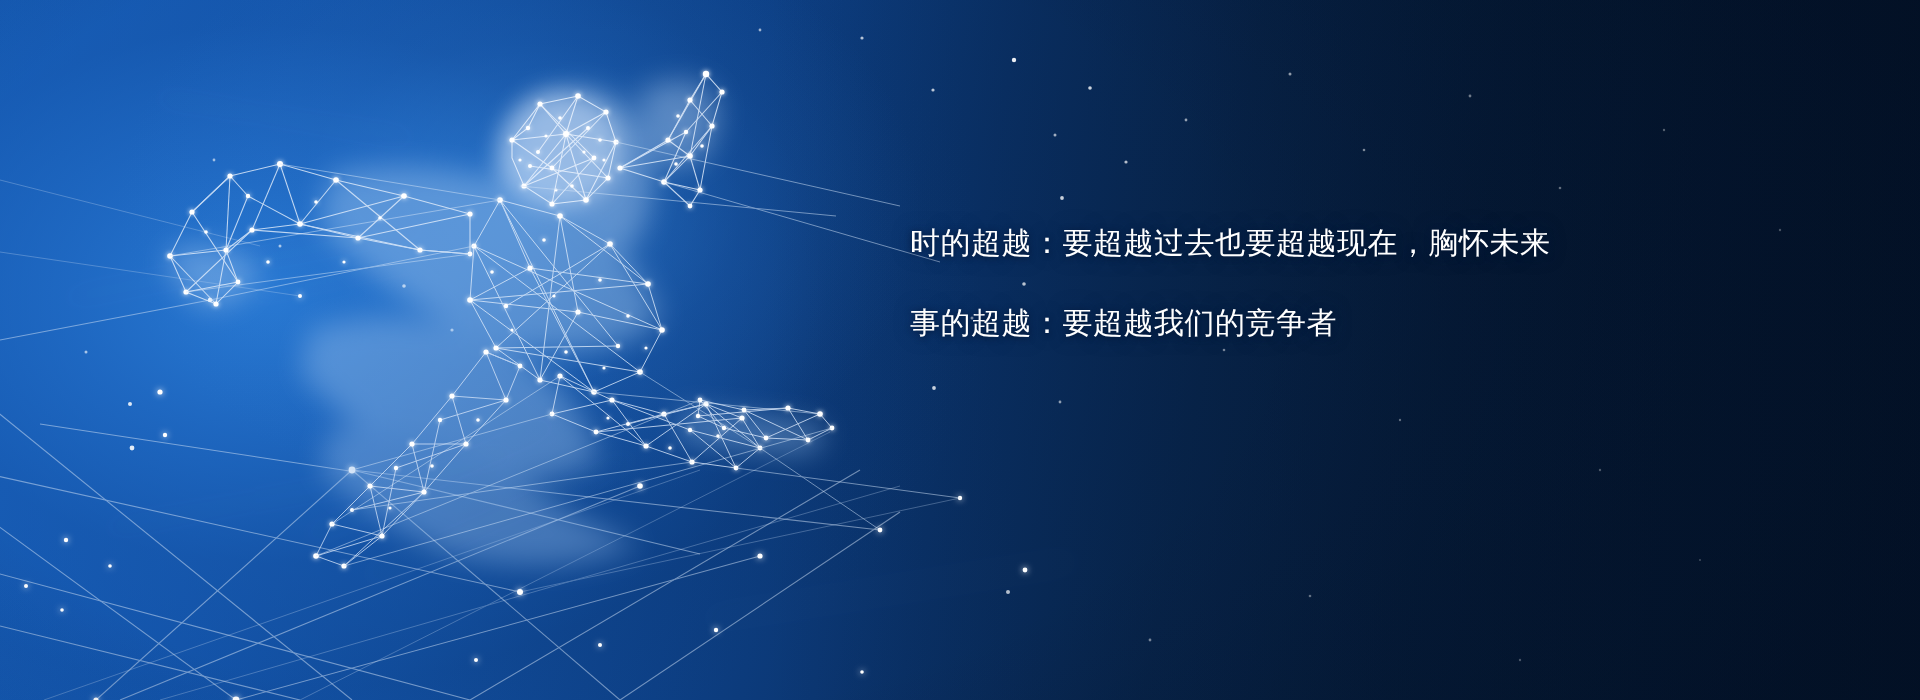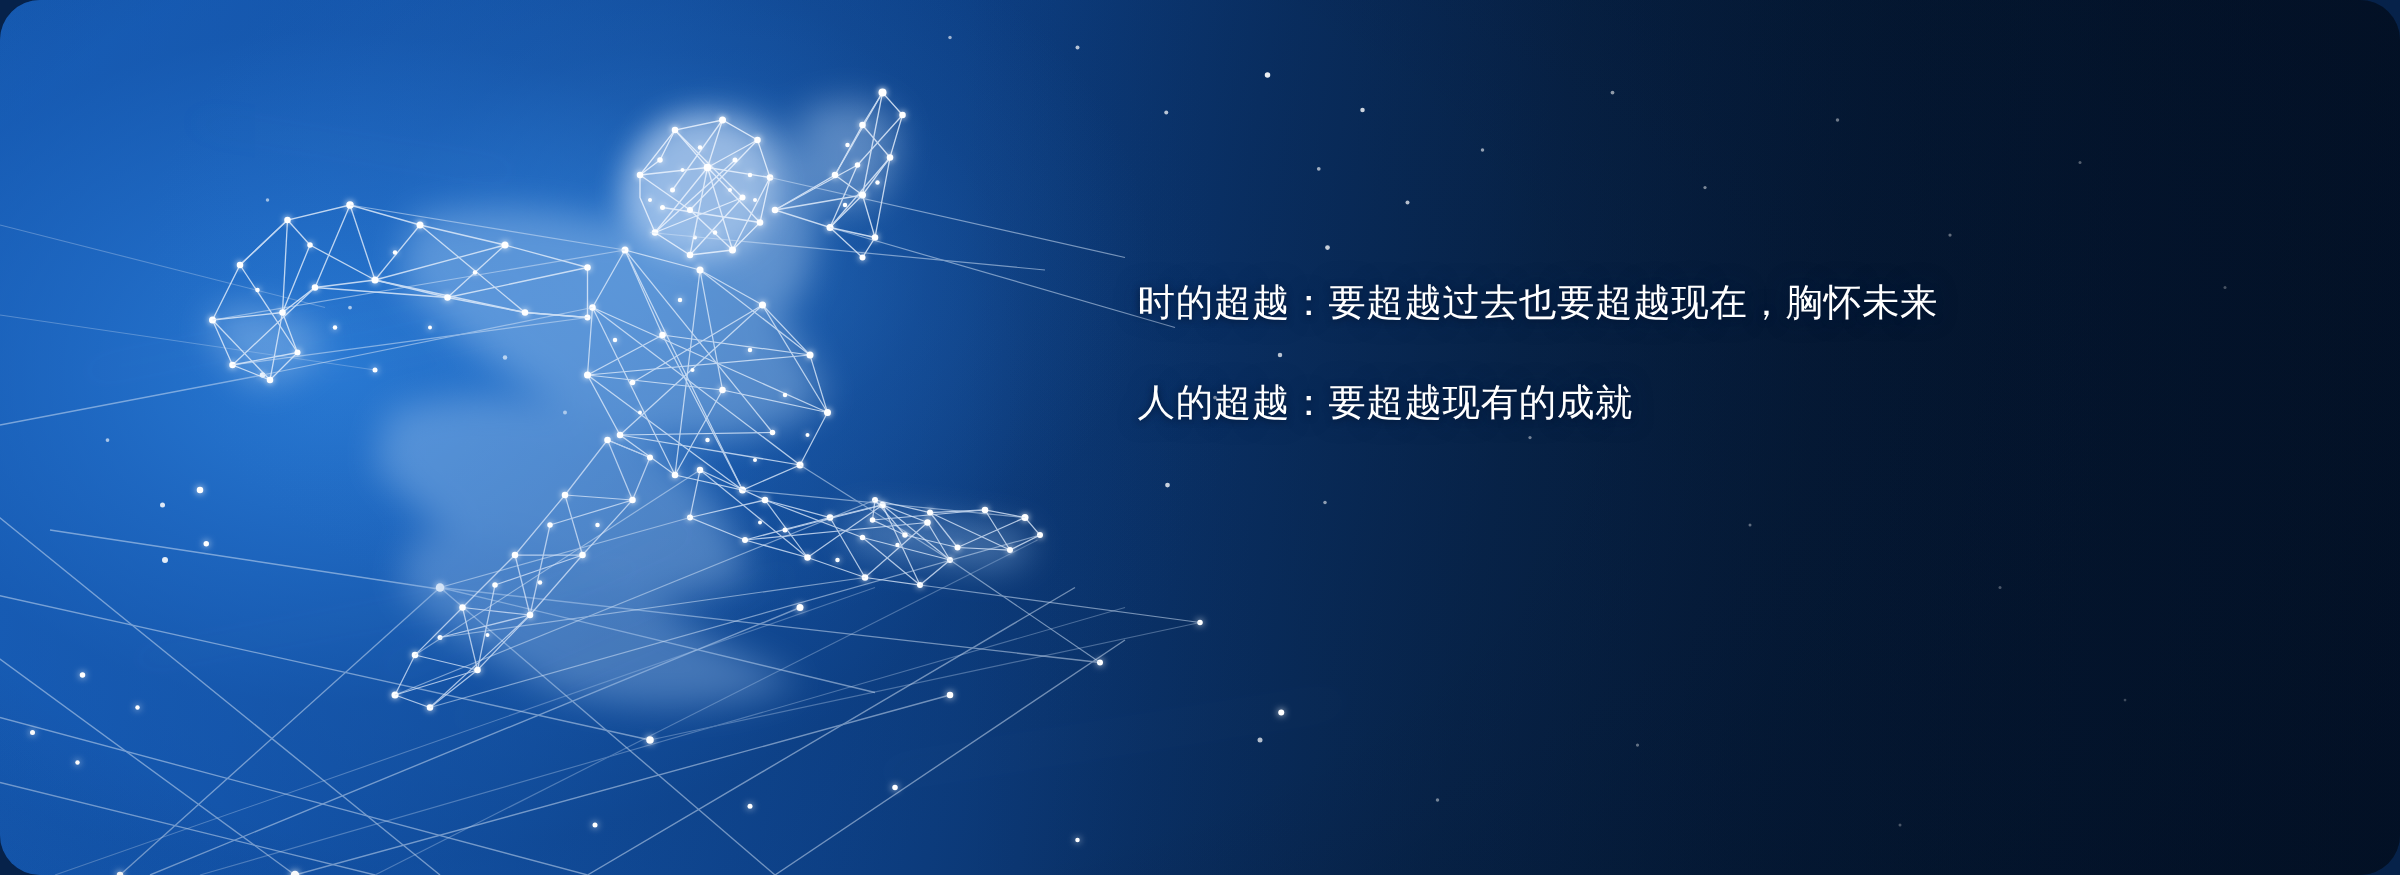--- a/index.html
+++ b/index.html
@@ -5,21 +5,20 @@
 <style>
   html,body{margin:0;padding:0;}
   body{
     width:1920px;height:700px;overflow:hidden;
     font-family:"Liberation Sans","DejaVu Sans",sans-serif;
     background:#06224a;
   }
   #stage{
     position:relative;width:1920px;height:700px;overflow:hidden;
     background:#06224a;
-    border-radius:32px;
   }
   
   .bg-base{
     position:absolute;inset:0;
     background:linear-gradient(100deg,#1763c4 0%,#1459b4 14%,#114e9f 26%,#0d4086 38%,#0a3269 50%,#082750 62%,#062042 74%,#051c3a 86%,#041a34 100%);
   }
   .bg-glow{
     position:absolute;inset:0;
     background:radial-gradient(ellipse 900px 640px at 14% 42%,rgba(42,124,214,0.95) 0%,rgba(34,108,196,0.72) 22%,rgba(24,84,162,0.42) 42%,rgba(14,58,118,0.16) 62%,rgba(8,36,78,0) 80%);
   }
@@ -513,16 +512,16 @@
         <path d="M360 580 L640 455"></path>
         <path d="M240 300 L470 250"></path>
       </g>
     </svg>
   </div>
 
   <div class="bg-vignette"></div>
 
   <div id="copy">
     <p class="line">时的超越：要超越过去也要超越现在，胸怀未来</p>
-    <p class="line">人的超越：要超越现有的成就</p>
+    <p class="line">事的超越：要超越我们的竞争者</p>
   </div>
 
 </div>
 
 </body></html>

